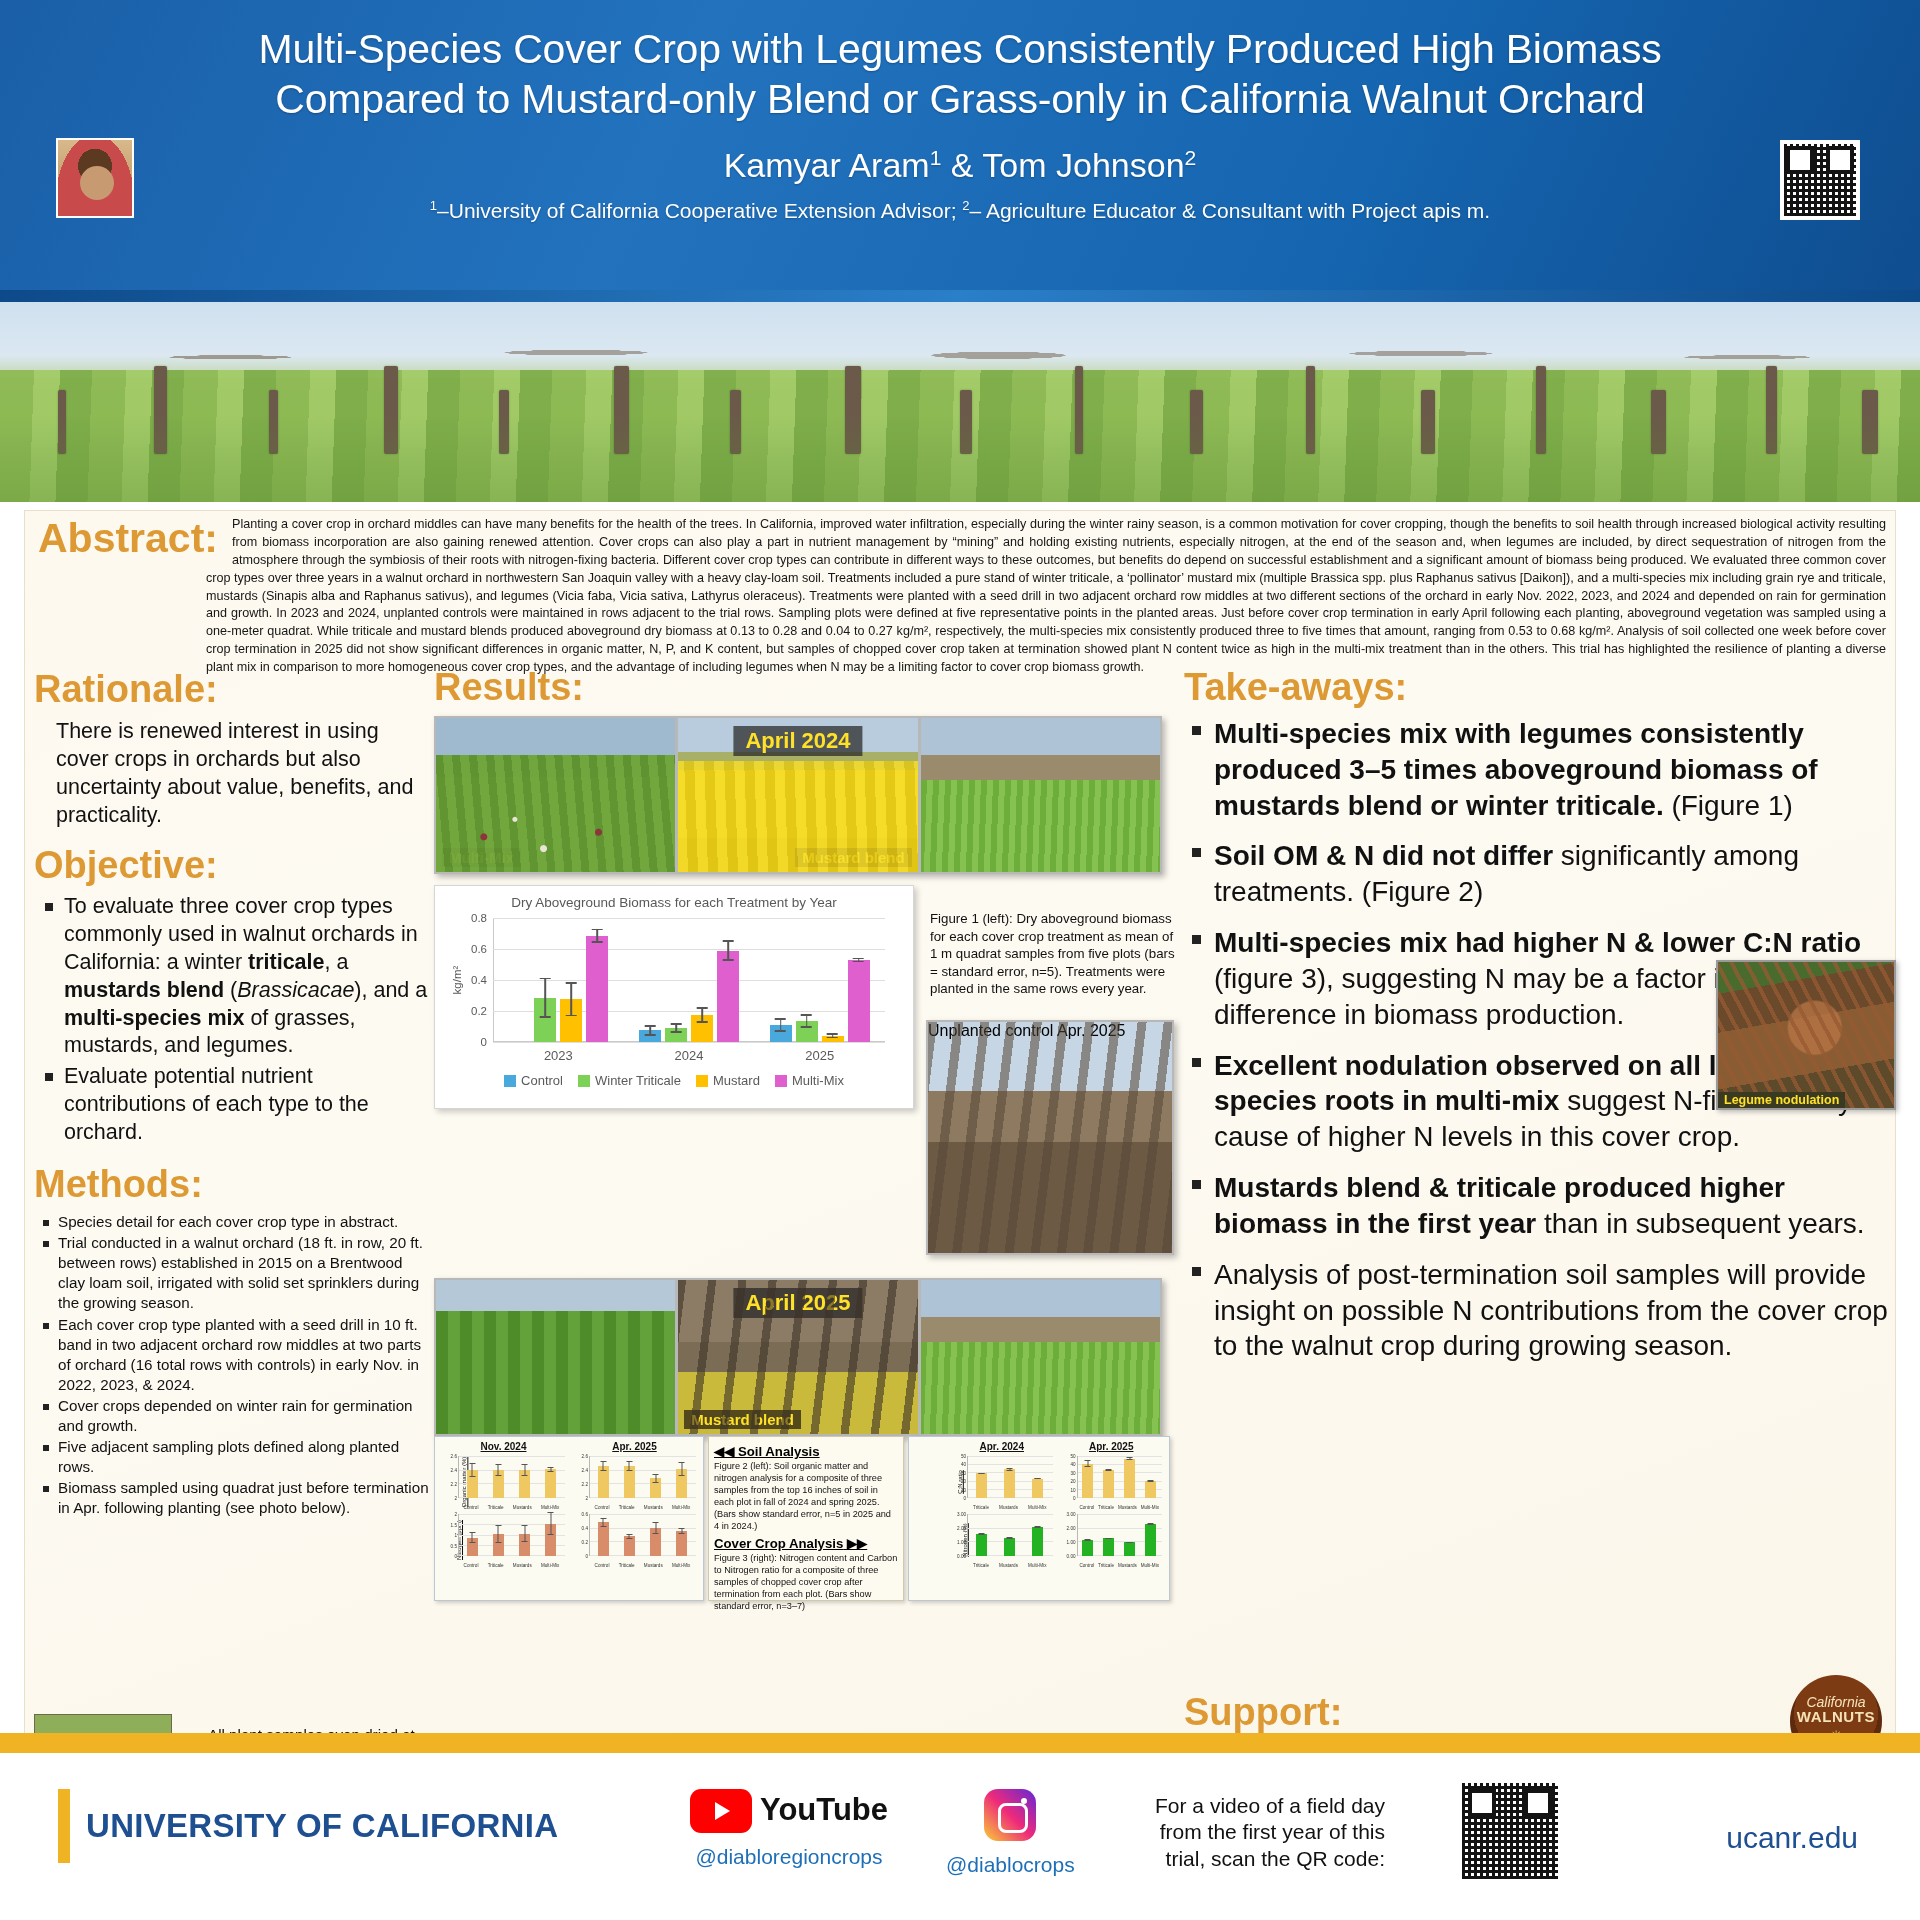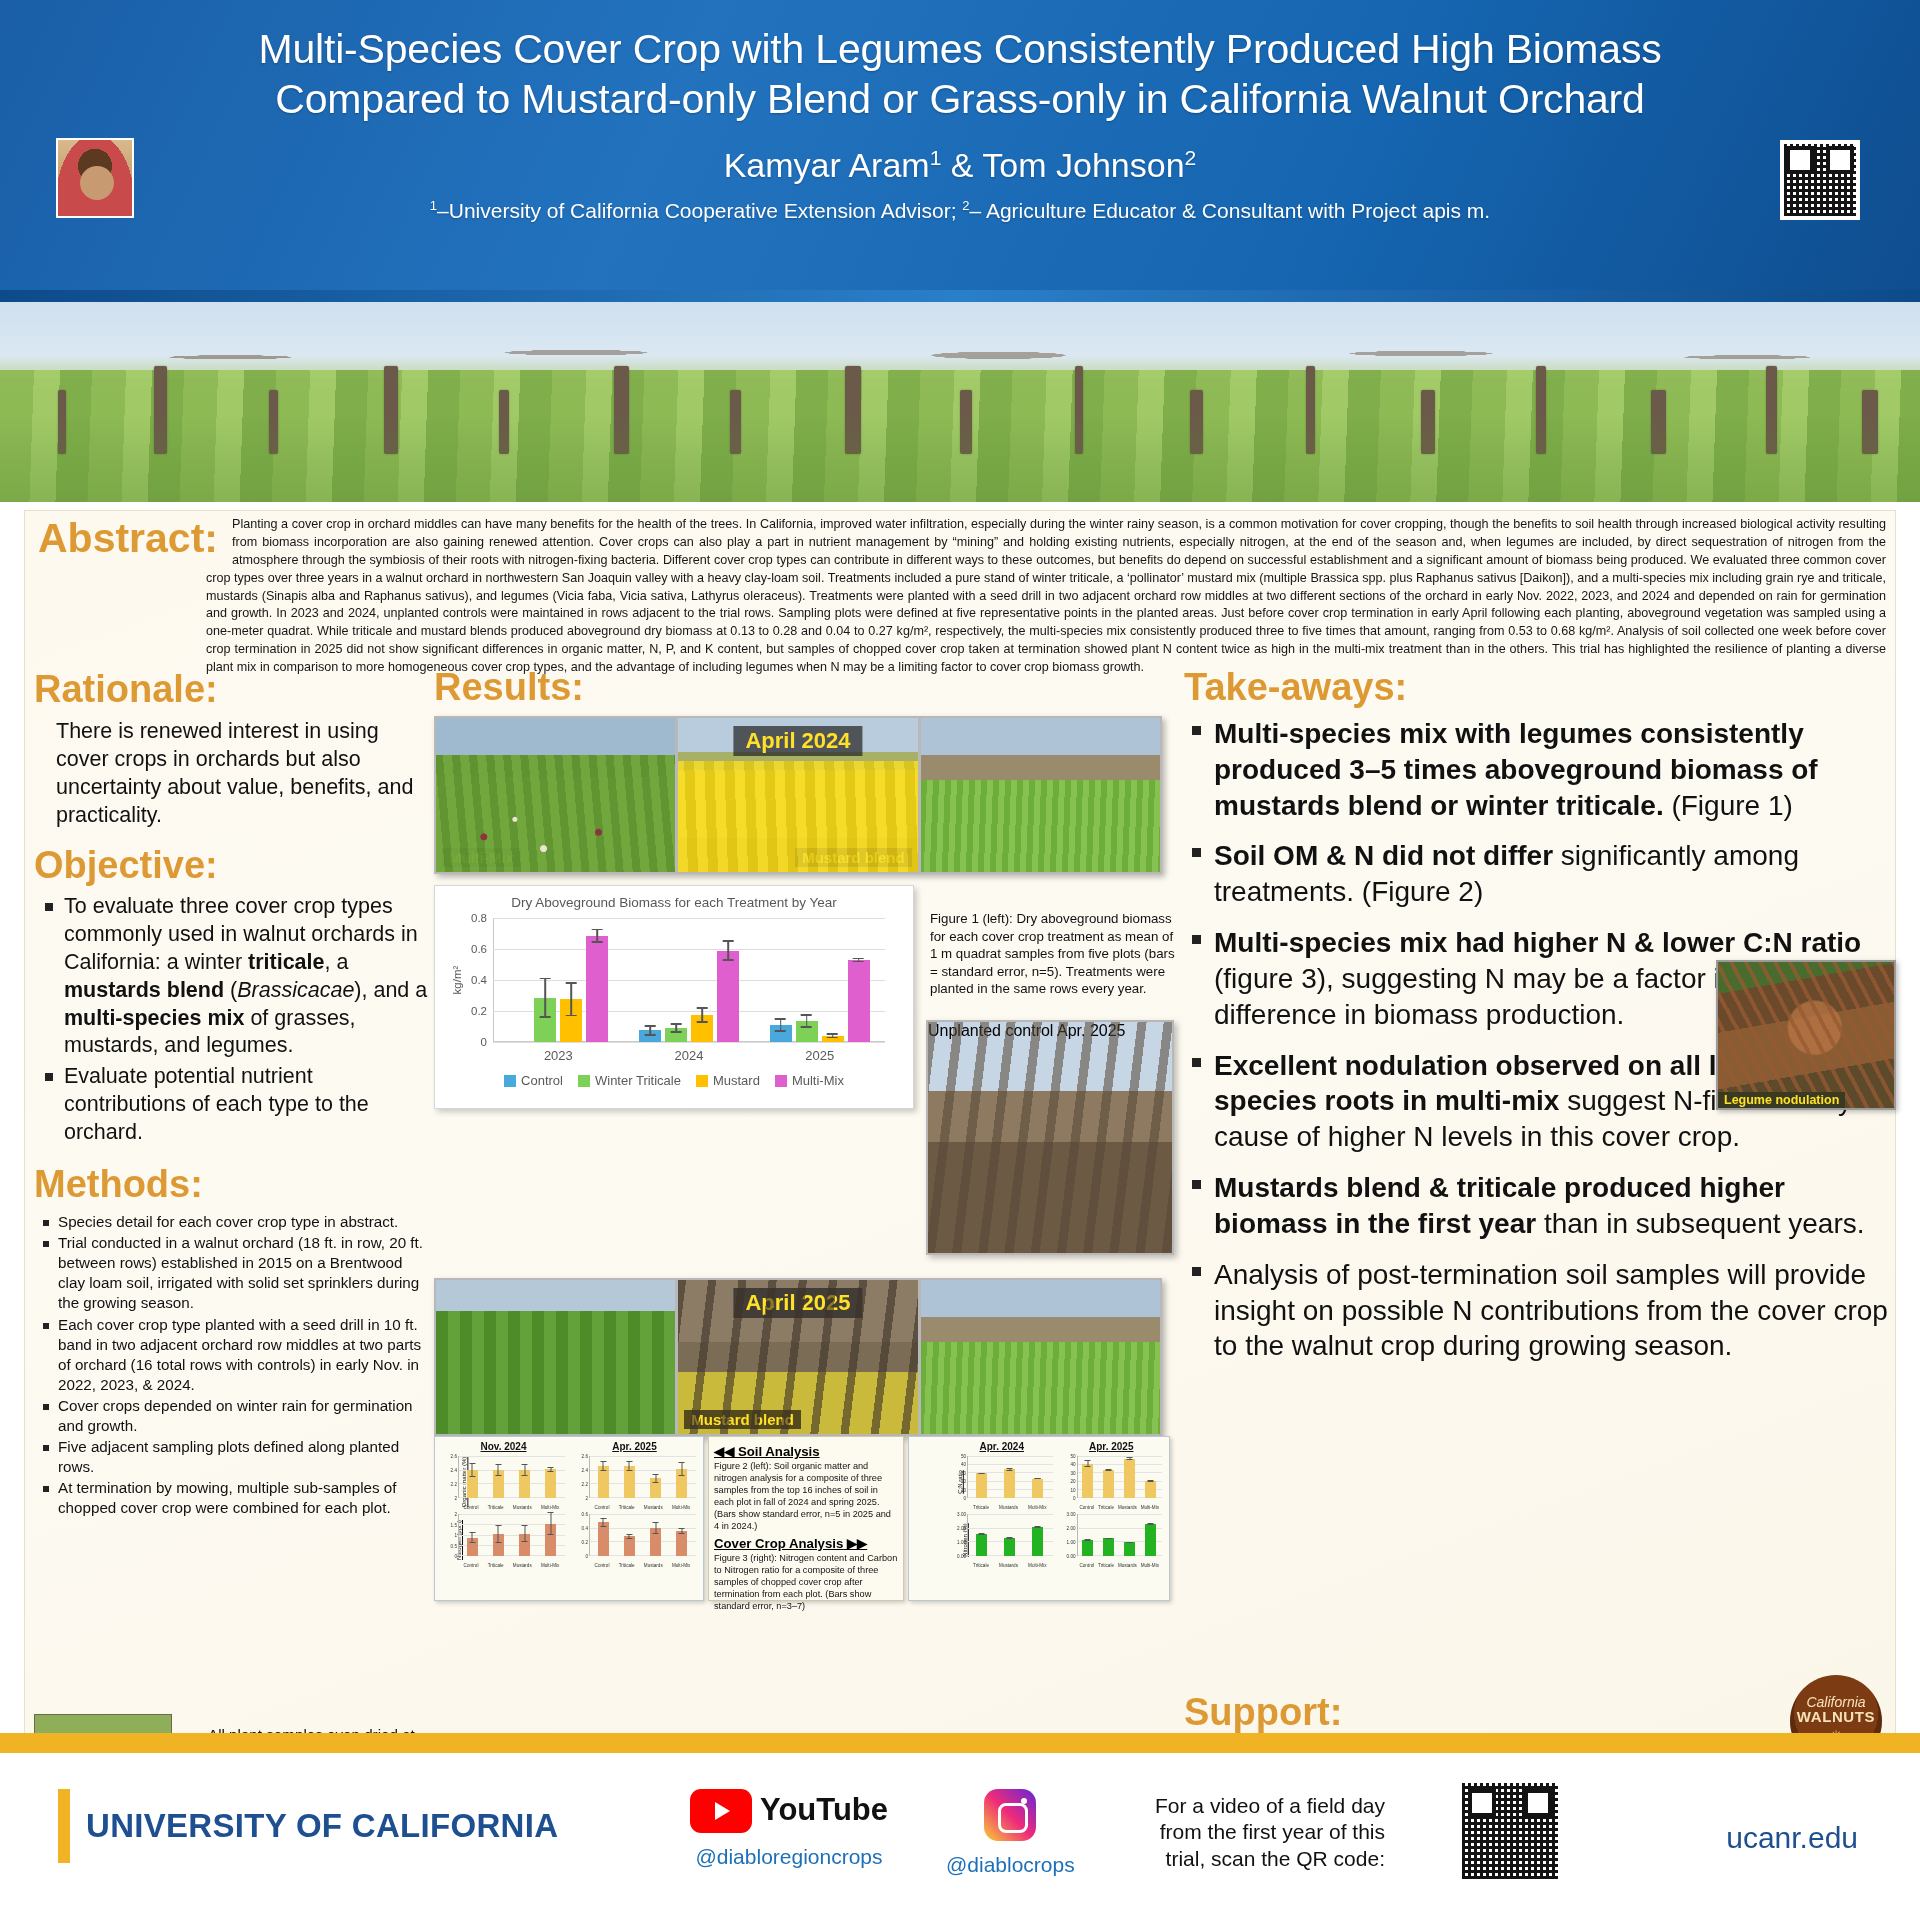--- a/index.html
+++ b/index.html
@@ -435,21 +435,21 @@
       <li>Evaluate potential nutrient contributions of each type to the orchard.</li>
     </ul>
 
     <div class="sec-head" style="margin-top:18px">Methods:</div>
     <ul class="bullets small">
       <li>Species detail for each cover crop type in abstract.</li>
       <li>Trial conducted in a walnut orchard (18 ft. in row, 20 ft. between rows) established in 2015 on a Brentwood clay loam soil, irrigated with solid set sprinklers during the growing season.</li>
       <li>Each cover crop type planted with a seed drill in 10 ft. band in two adjacent orchard row middles at two parts of orchard (16 total rows with controls) in early Nov. in 2022, 2023, &amp; 2024.</li>
       <li>Cover crops depended on winter rain for germination and growth.</li>
       <li>Five adjacent sampling plots defined along planted rows.</li>
-      <li>At termination by mowing, multiple sub-samples of chopped cover crop were combined for each plot.</li>
+      <li>Biomass sampled using quadrat just before termination in Apr. following planting (see photo below).</li>
     </ul>
   </div>
 
   <div class="quadrat-row">
     <div class="quadrat-photo">
       <div class="frame"></div>
       <div class="quadrat-label">Quadrat sampling</div>
     </div>
     <ul class="bullets small quadrat-list">
       <li>All plant samples oven dried at 60°C.</li>

